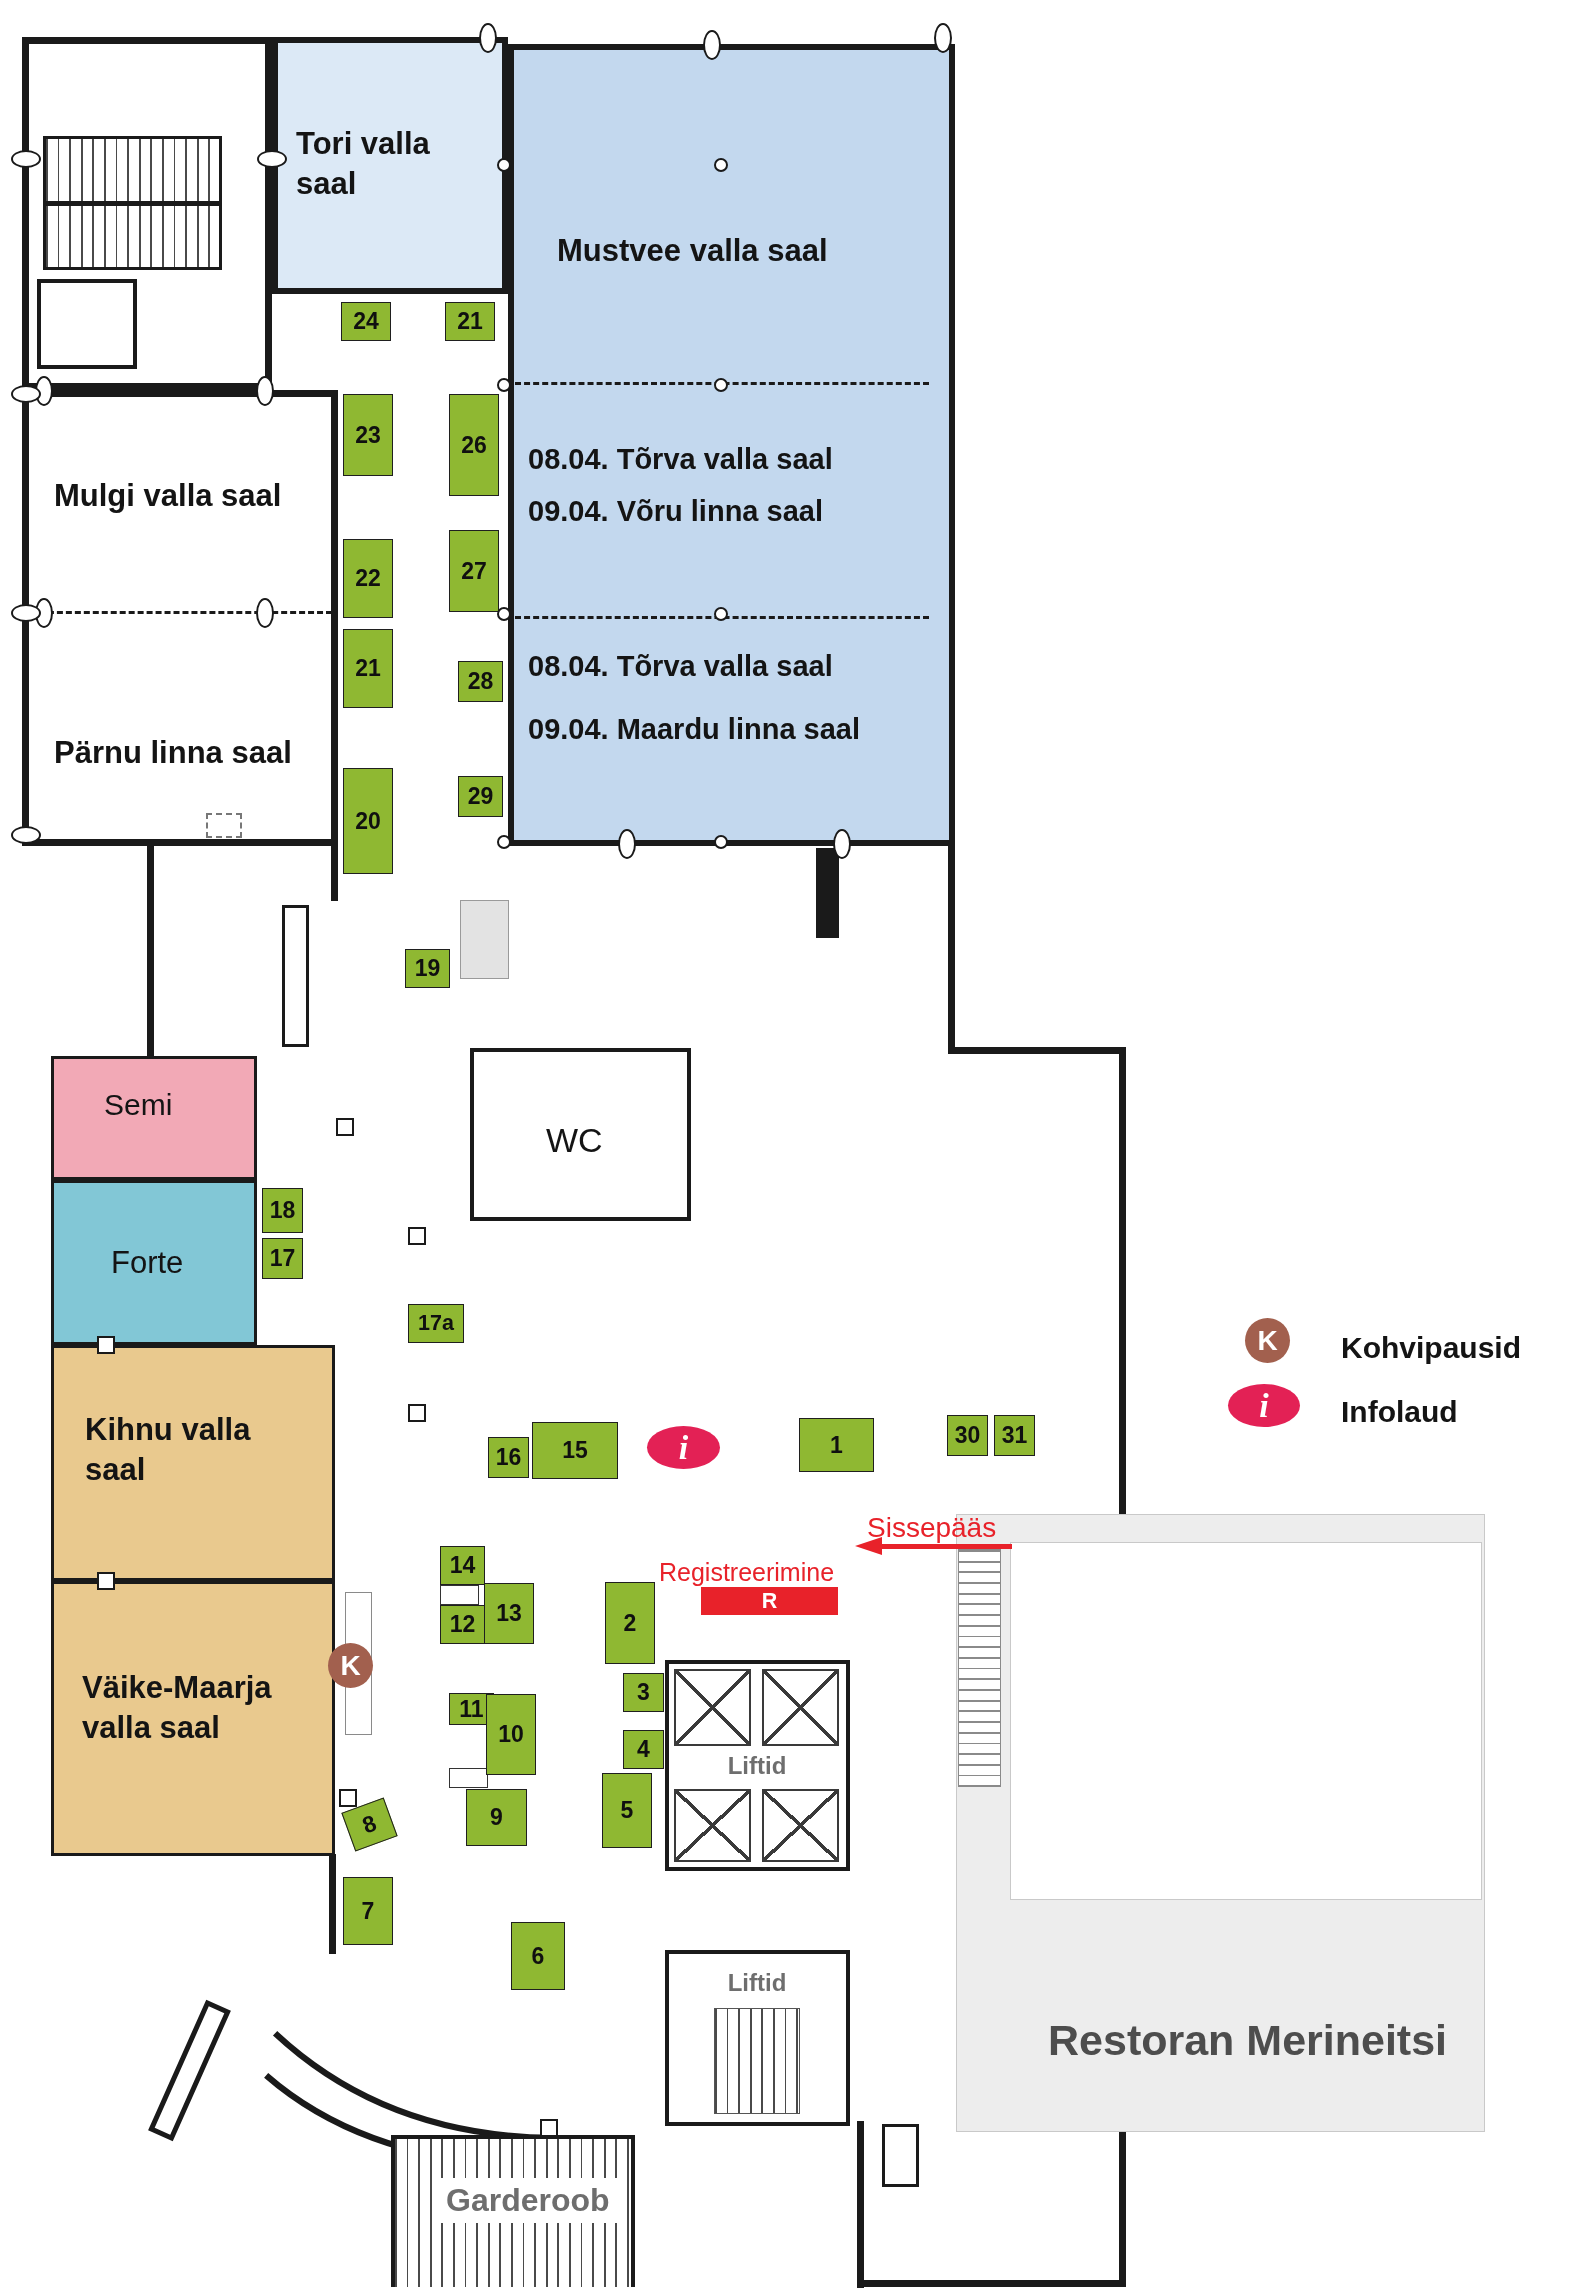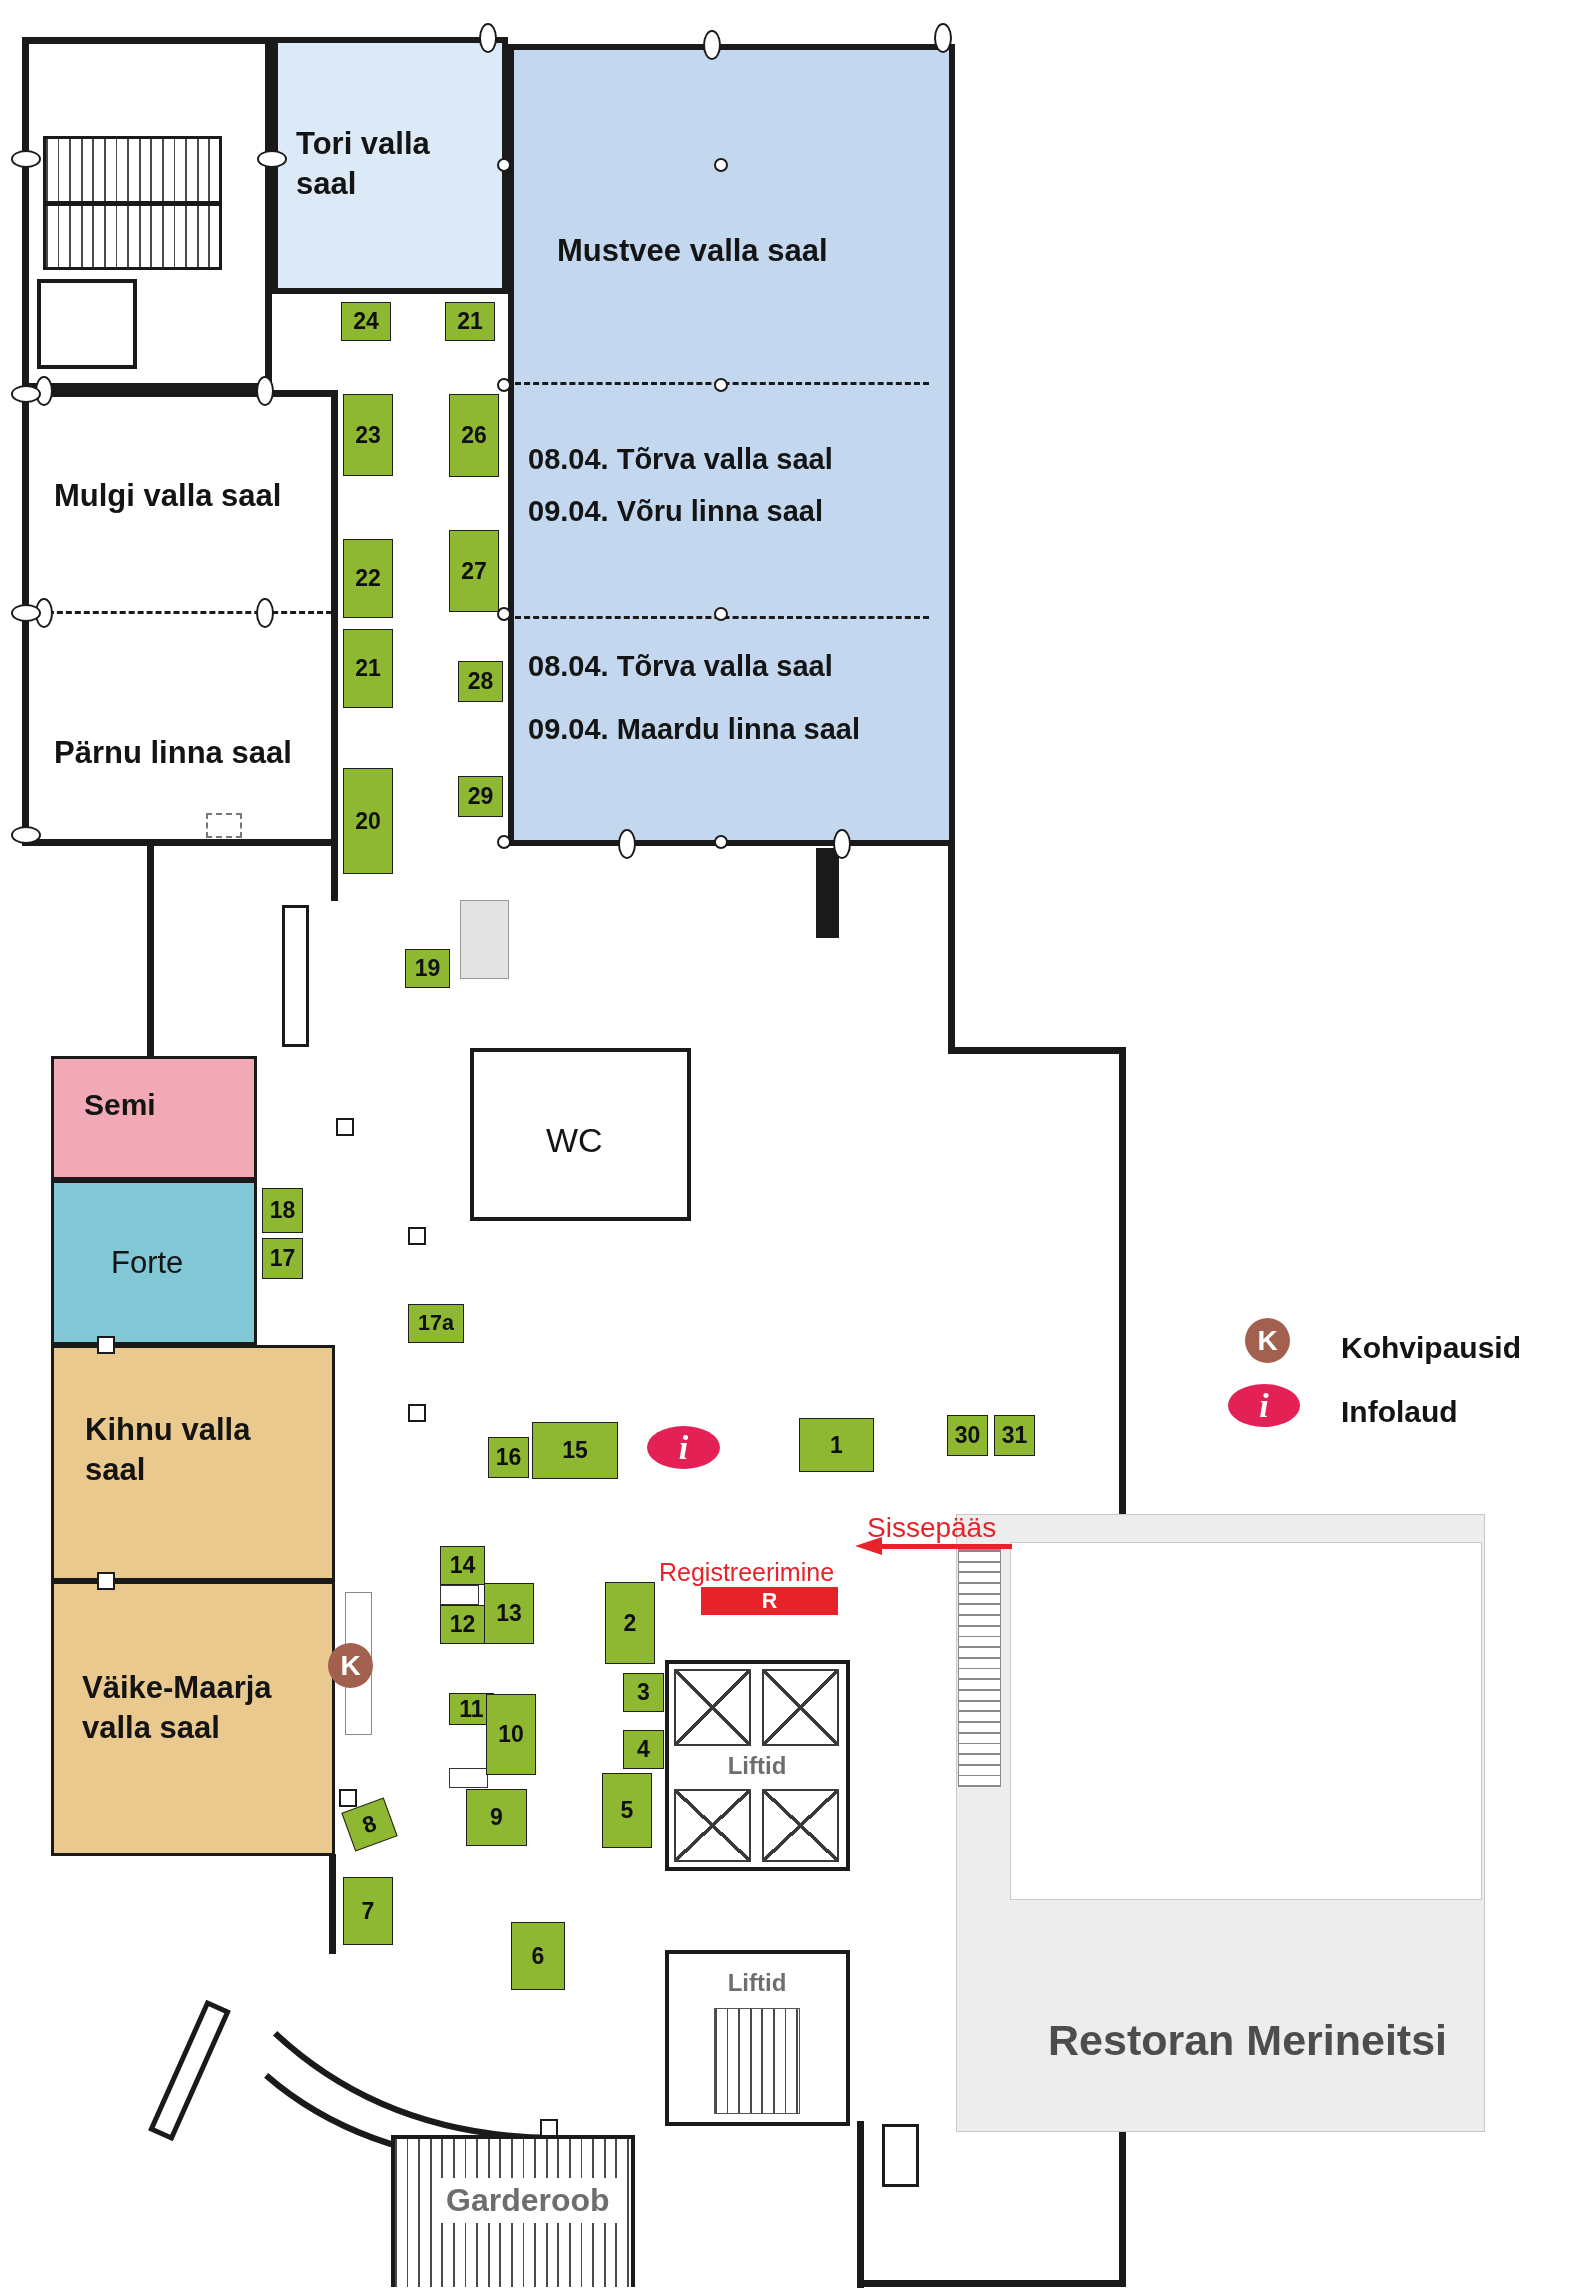--- a/index.html
+++ b/index.html
@@ -74,21 +74,21 @@
 
   <div class="booth" style="left:341px;top:302px;width:50px;height:39px">
       <span>24</span>
     </div>
   <div class="booth" style="left:445px;top:302px;width:50px;height:39px">
       <span>21</span>
     </div>
   <div class="booth" style="left:343px;top:394px;width:50px;height:82px">
       <span>23</span>
     </div>
-  <div class="booth" style="left:449px;top:394px;width:50px;height:83px">
+  <div class="booth" style="left:449px;top:394px;width:50px;height:102px">
       <span>26</span>
     </div>
   <div class="booth" style="left:343px;top:539px;width:50px;height:79px">
       <span>22</span>
     </div>
   <div class="booth" style="left:449px;top:530px;width:50px;height:82px">
       <span>27</span>
     </div>
   <div class="booth" style="left:343px;top:629px;width:50px;height:79px">
       <span>21</span>
@@ -170,21 +170,21 @@
     </div>
 
   <div class="lbl" style="left:296px;top:124px;width:193px;font-size:31px">Tori valla saal</div>
   <div class="lbl" style="left:557px;top:231px;font-size:31px">Mustvee valla saal</div>
   <div class="lbl" style="left:528px;top:441px;font-size:29px">08.04. Tõrva  valla saal</div>
   <div class="lbl" style="left:528px;top:493px;font-size:29px">09.04. Võru linna saal</div>
   <div class="lbl" style="left:528px;top:648px;font-size:29px">08.04. Tõrva  valla saal</div>
   <div class="lbl" style="left:528px;top:711px;font-size:29px">09.04. Maardu linna saal</div>
   <div class="lbl" style="left:54px;top:476px;font-size:31px">Mulgi valla saal</div>
   <div class="lbl" style="left:54px;top:733px;font-size:31px">Pärnu linna saal</div>
-  <div class="lbl" style="left:84px;top:1085px;font-size:30px;font-weight:bold">Semi</div>
+  <div class="lbl" style="left:104px;top:1085px;font-size:30px;font-weight:normal">Semi</div>
   <div class="lbl" style="left:111px;top:1243px;font-size:31px;font-weight:normal">Forte</div>
   <div class="lbl" style="left:85px;top:1410px;width:179px;font-size:31px">Kihnu valla saal</div>
   <div class="lbl" style="left:82px;top:1668px;width:242px;font-size:31px">Väike-Maarja valla saal</div>
   <div class="lbl" style="left:546px;top:1118px;font-size:34px;font-weight:normal">WC</div>
 
   <div class="abs" style="left:665px;top:1660px;width:185px;height:211px;border:4.5px solid #1a1a1a;background:#fff">
     <div class="xbox" style="left:5.4px;top:5.4px;width:77px;height:77px"></div>
     <div class="xbox" style="left:93px;top:5.4px;width:77px;height:77px"></div>
     <div class="lbl graylbl" style="left:0;top:86px;width:176px;text-align:center;font-size:24px">Liftid</div>
     <div class="xbox" style="left:5.4px;top:125px;width:77px;height:73px"></div>

